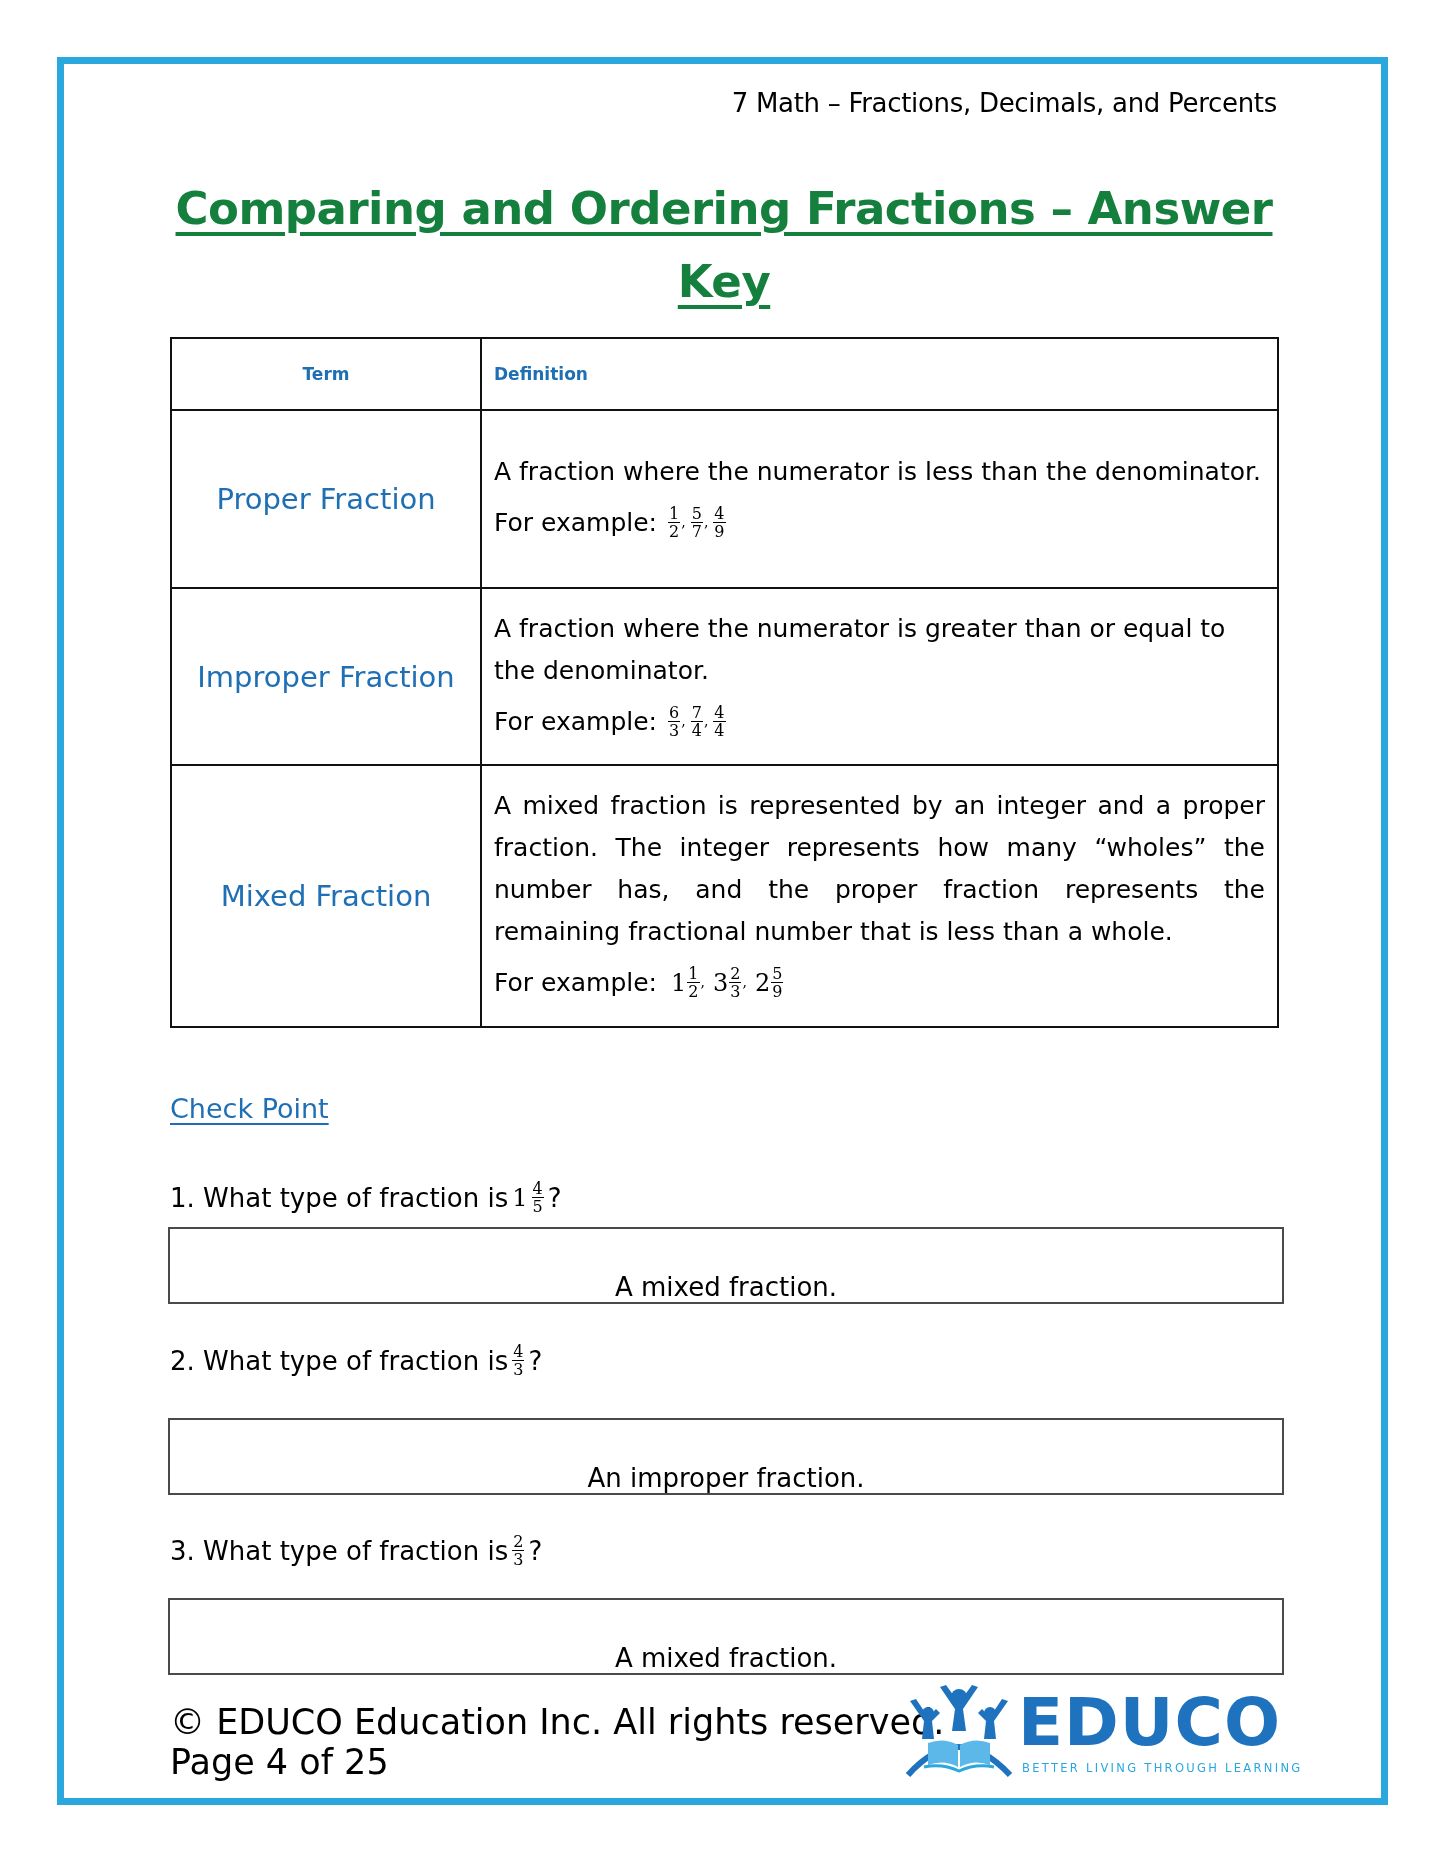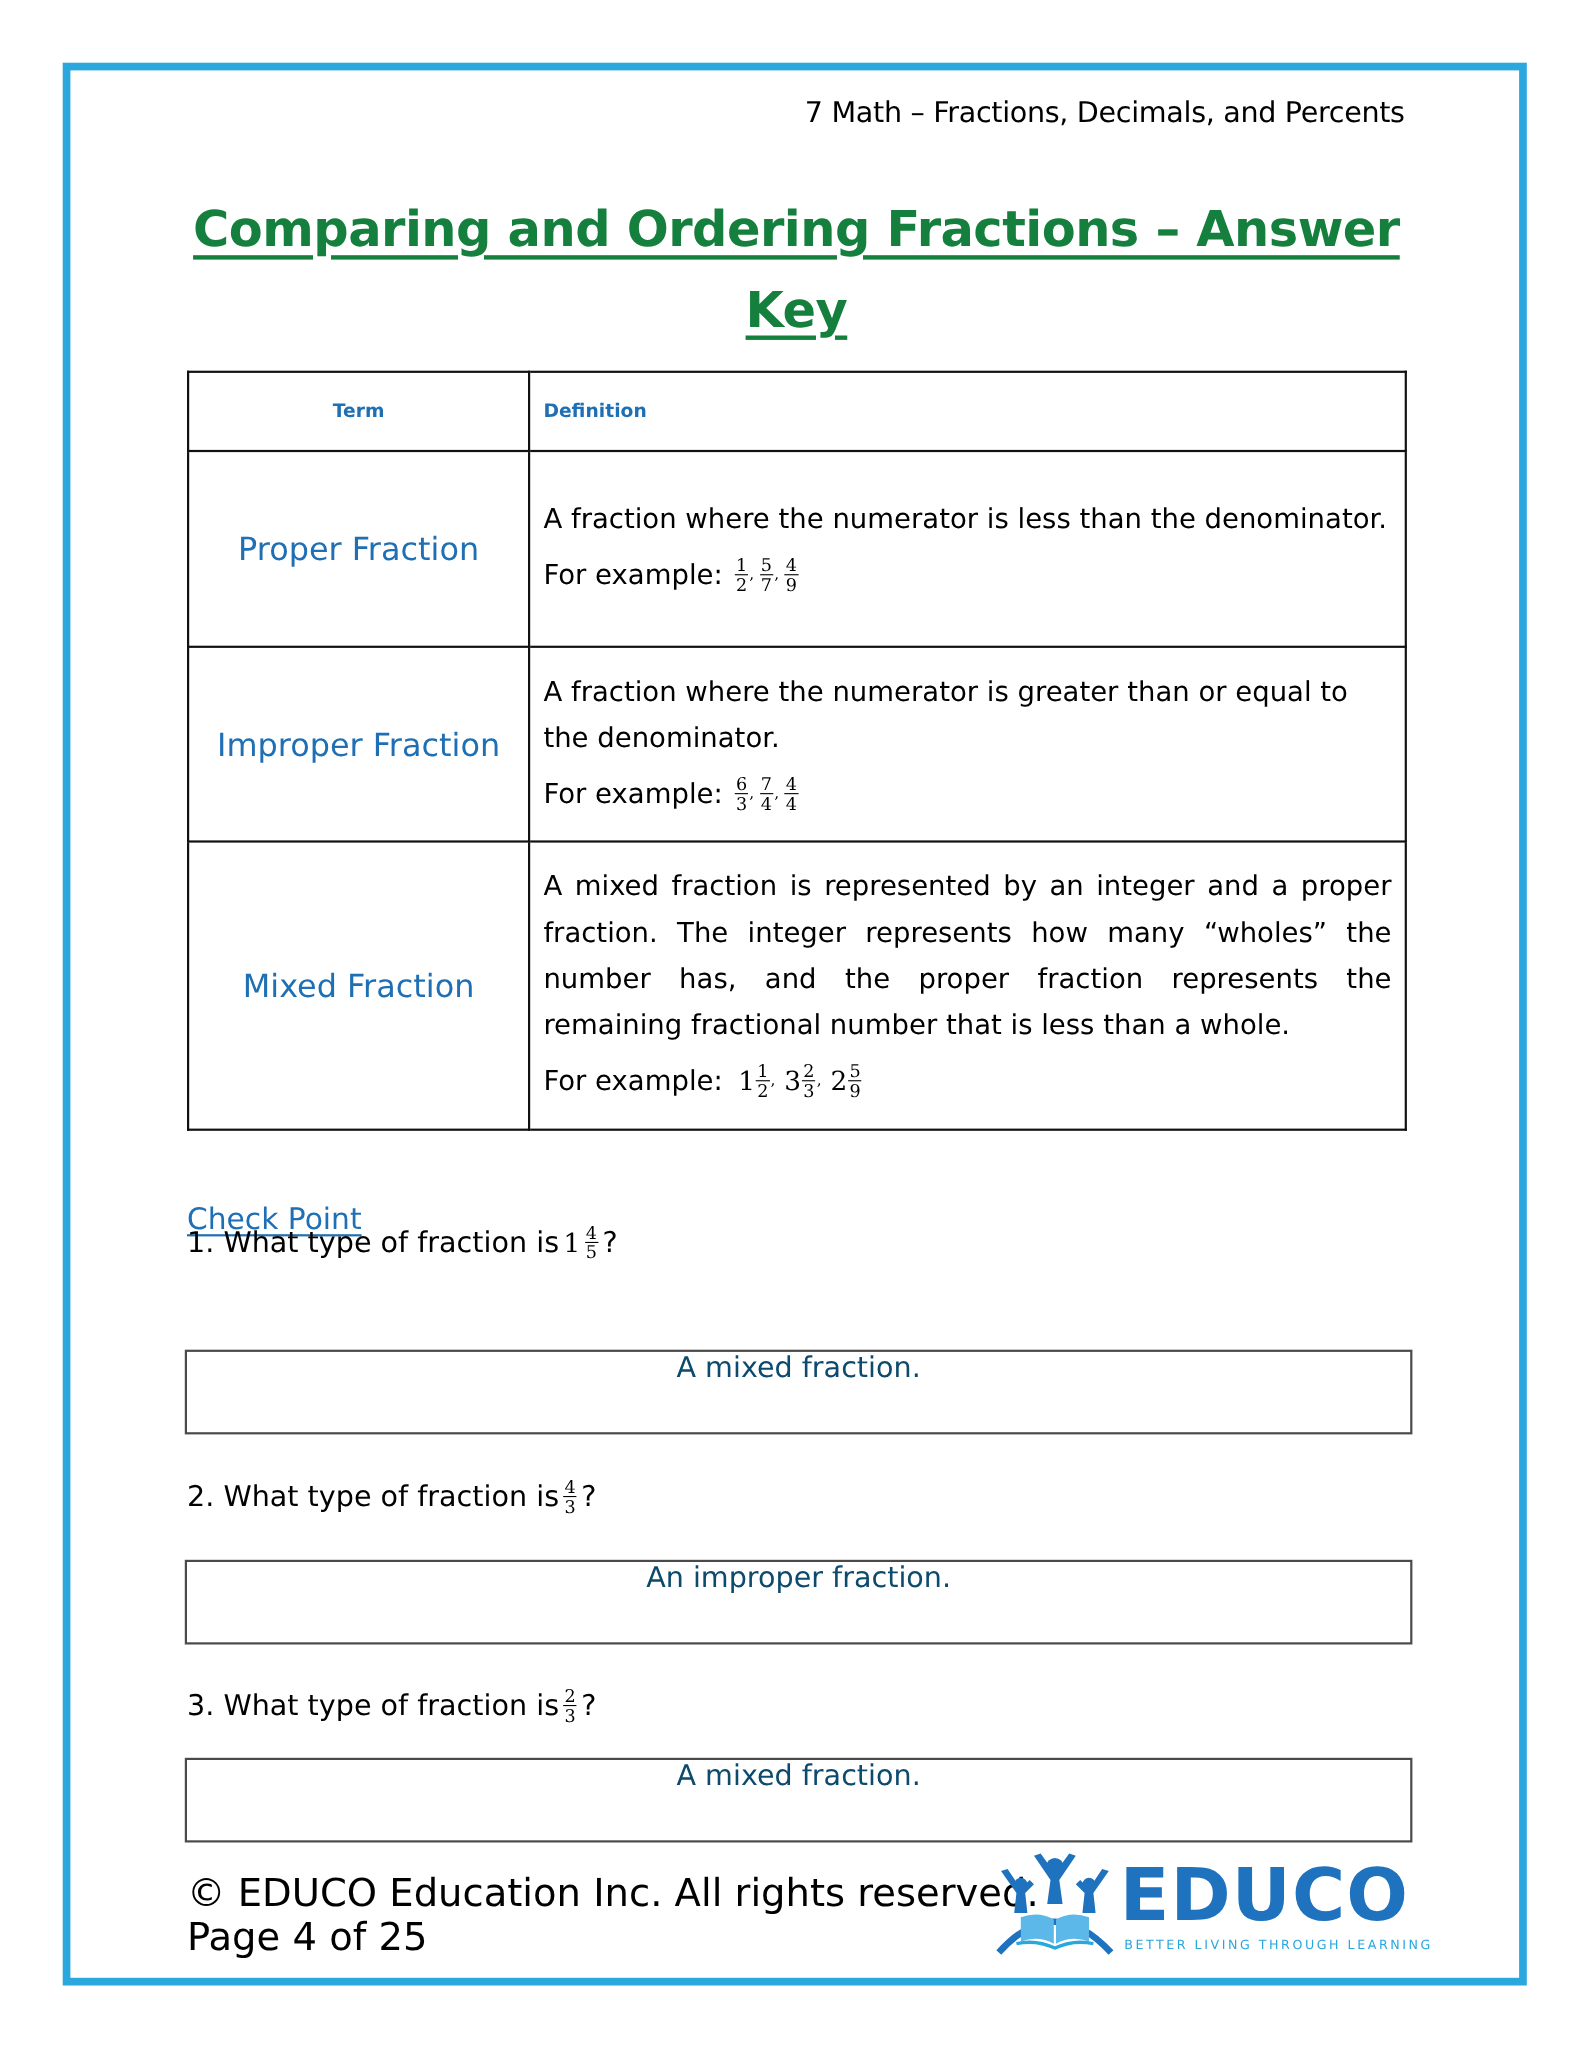--- a/index.html
+++ b/index.html
@@ -30,22 +30,22 @@
   .fr .d { line-height: 18px; }
   .sep { font-family: "DejaVu Serif", serif; font-size: 14px; align-self: flex-end; margin-right: 4px; margin-bottom: 2px; }
   .whole { font-family: "DejaVu Serif", serif; font-size: 24px; margin-left: 4px; }
   .ex-label { margin-right: 10px; }
 
   .checkpoint { position: absolute; left: 170px; top: 1093px; color: #1F6FB4; font-size: 27px;
                 text-decoration: underline; text-decoration-thickness: 2px; text-underline-offset: 5px; }
   .question { position: absolute; left: 170px; font-size: 26px; display: flex; align-items: center; }
   .question .fr { margin: 0 4px 0 4px; }
   .answer-box { position: absolute; left: 168px; width: 1112px; height: 73px;
-                border: 2px solid #4a4a4a; display: flex; align-items: flex-start; justify-content: center;
-                color: #0c4a6e; font-size: 26px; }
+                border: 2px solid #4a4a4a; display: flex; align-items: flex-end; justify-content: center;
+                color: #000000; font-size: 26px; }
 
   .footer { position: absolute; left: 170px; top: 1702px; font-size: 35px; line-height: 40px; }
   .logo { position: absolute; left: 900px; top: 1683px; width: 360px; height: 100px; }
   .logo-word { position: absolute; left: 118px; top: 0px; color: #1E72BE; font-weight: bold;
                font-size: 66px; letter-spacing: 1px; line-height: 80px; }
   .logo-tag { position: absolute; left: 122px; top: 78px; color: #2AA8DE; font-size: 11.5px;
               letter-spacing: 2.3px; white-space: nowrap; }
 </style>
 </head>
 <body>
@@ -132,21 +132,21 @@
               <span class="d">9</span>
             </span>
           </div>
     </td>
   </tr>
 </tbody>
   </table>
 
 <div class="checkpoint">Check Point</div>
 
-<div class="question" style="top:1112px">
+<div class="question" style="top:1180px">
     <span>1. What type of fraction is</span>
     <span class="whole">1</span>
     <span class="fr">
       <span class="n">4</span>
       <span class="d">5</span>
     </span>
     <span>?</span>
   </div>
 <div class="answer-box" style="top:1227px">
   <span>A mixed fraction.</span>

